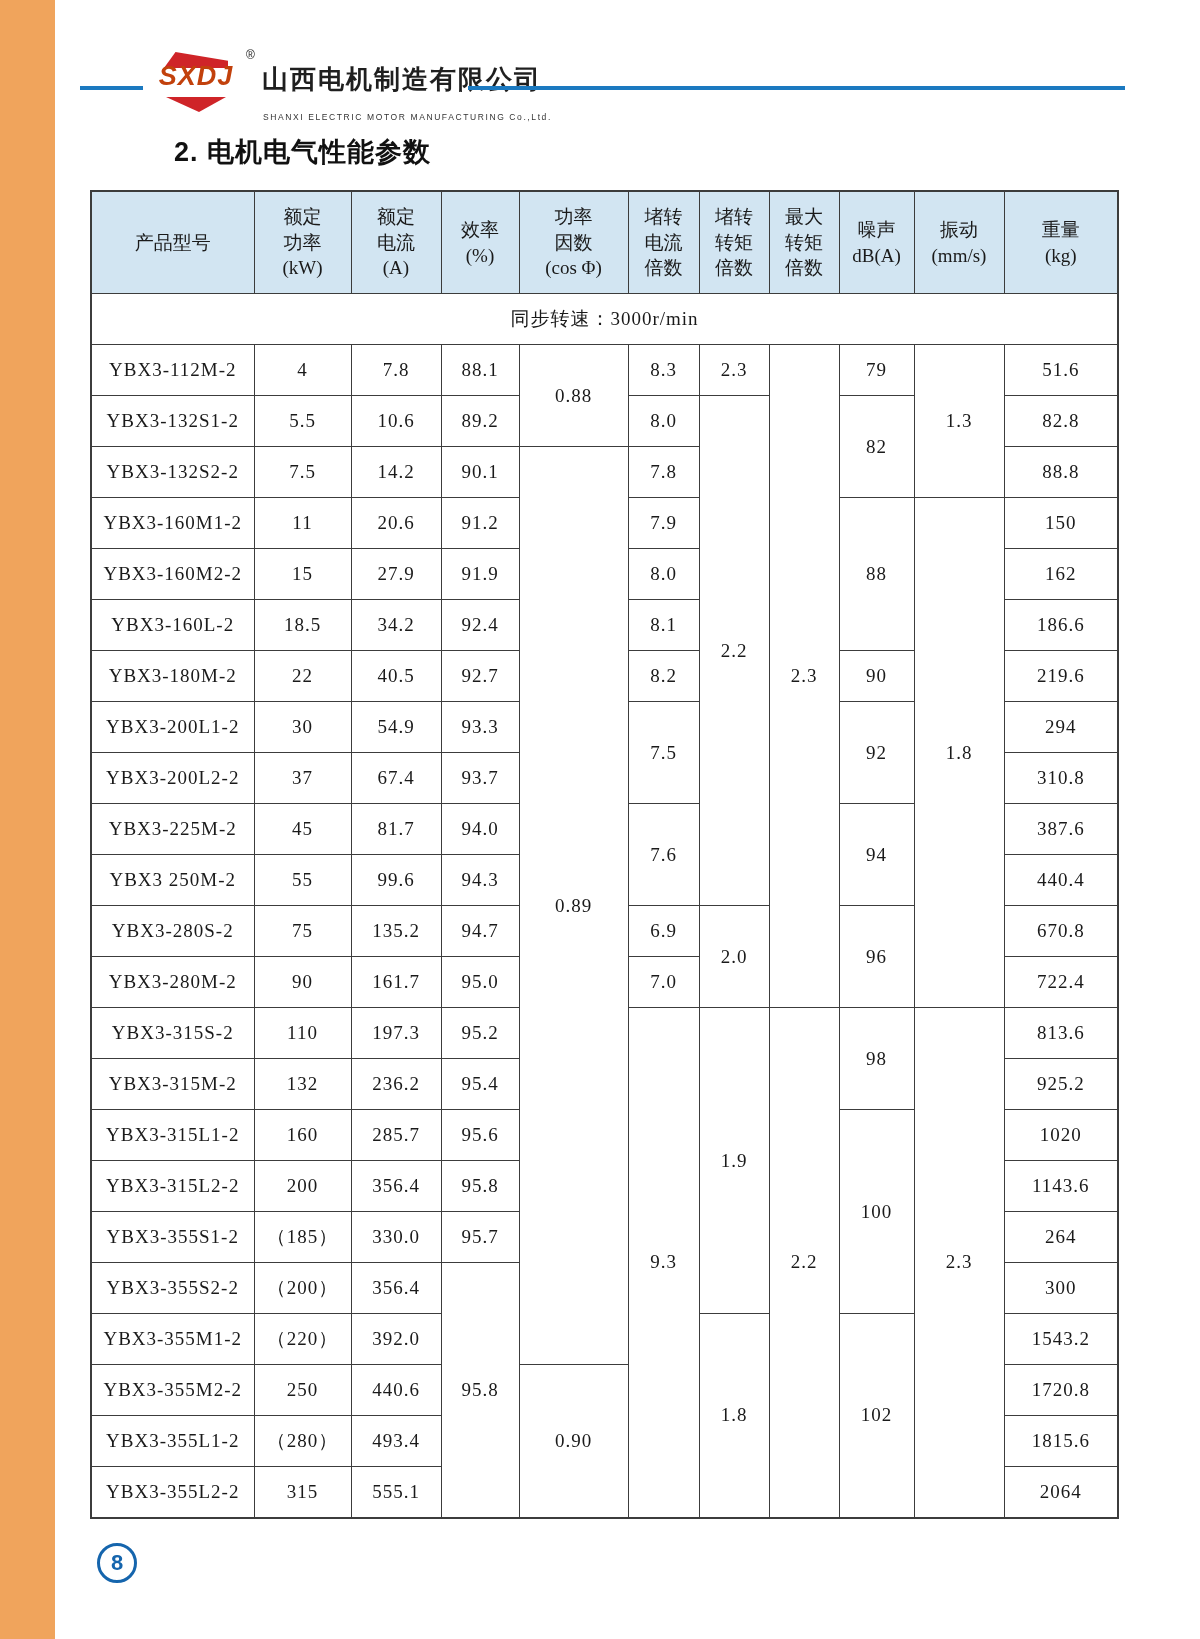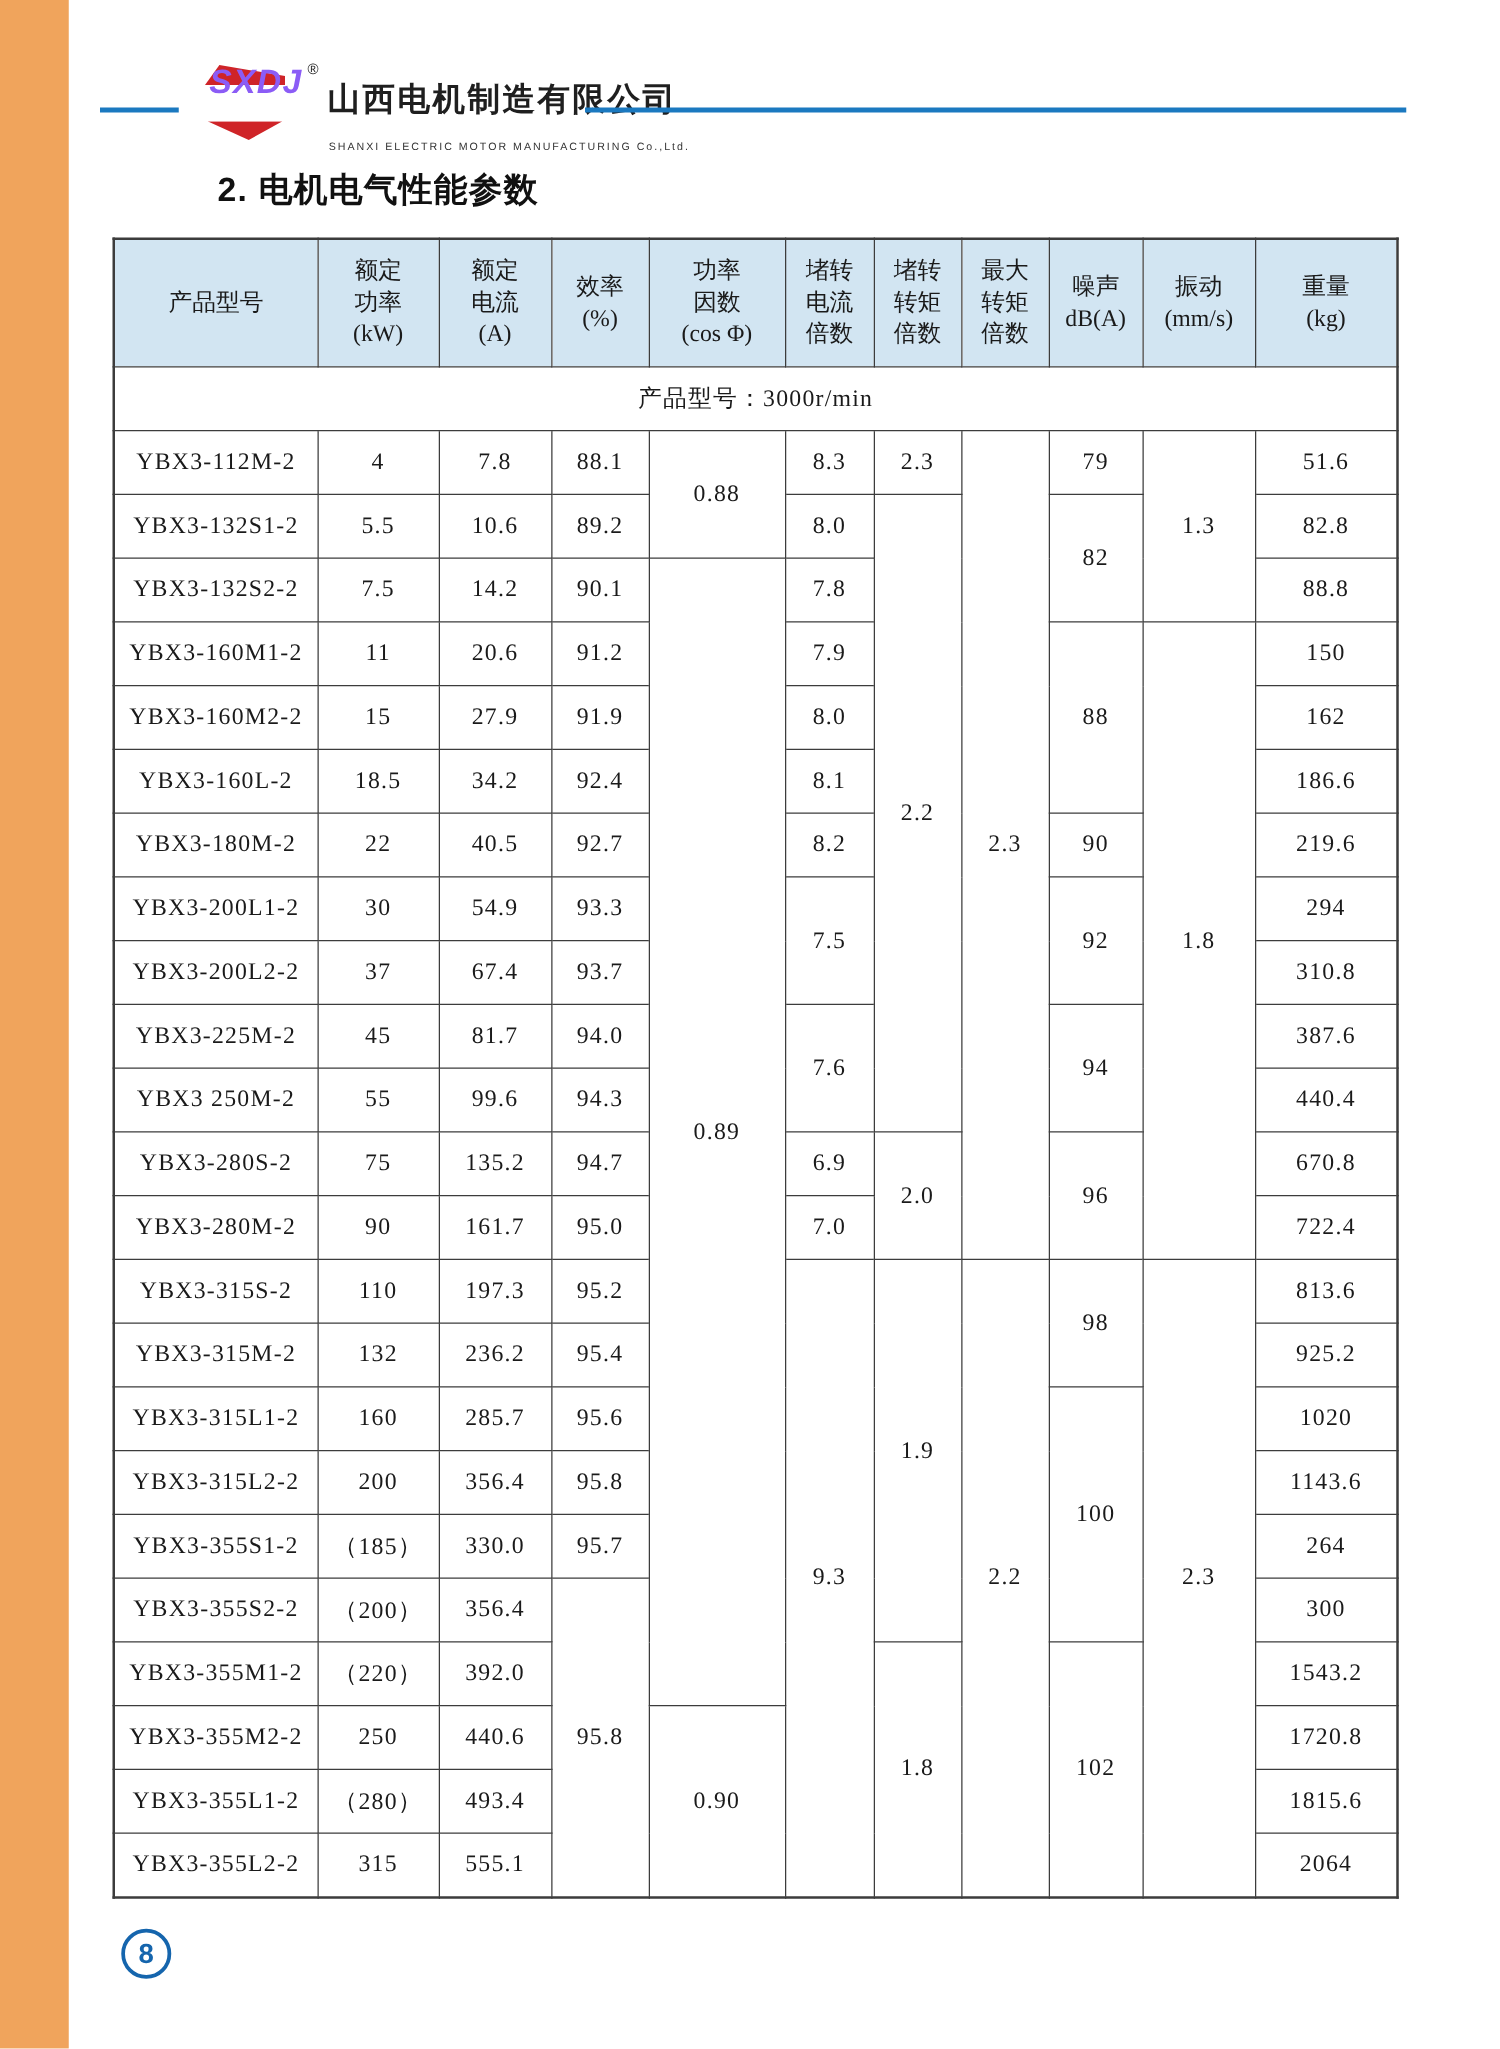--- a/index.html
+++ b/index.html
@@ -8,23 +8,23 @@
   
   #stripe{position:absolute;left:0;top:0;width:55px;height:1639px;background:#f0a45c;}
   
   #brand{position:absolute;left:0;top:0;width:1200px;height:130px;}
   .blue-rule{position:absolute;top:86px;height:4px;background:#1b79c0;}
   #rule-left{left:80px;width:63px;}
   #rule-right{left:468px;width:657px;}
   #logo{position:absolute;left:150px;top:52px;width:92px;height:62px;}
   #logo .bar-top{position:absolute;left:14px;top:0;width:64px;height:16px;background:#cf2428;
                  clip-path:polygon(0 100%,18% 0,100% 55%,100% 100%);}
-  #logo .sxdj{position:absolute;left:0;top:0;width:92px;text-align:right;
+  #logo .sxdj{position:absolute;left:0;top:11px;width:92px;text-align:center;
               font-family:"Liberation Sans",sans-serif;font-weight:bold;font-style:italic;
-              font-size:27px;line-height:27px;color:#8b5cf6;letter-spacing:1px;}
+              font-size:27px;line-height:27px;color:#c2410c;letter-spacing:1px;}
   #logo .tri-bottom{position:absolute;left:16px;top:45px;width:60px;height:15px;background:#cf2428;
                     clip-path:polygon(0 0,100% 0,55% 100%);}
   #reg{position:absolute;left:246px;top:48px;font-size:12px;color:#222;
        font-family:"Liberation Sans",sans-serif;}
   #company-cn{position:absolute;left:262px;top:62px;font-size:26px;font-weight:bold;
               letter-spacing:2px;color:#1f1f1f;font-family:Liberation Serif, serif;}
   #company-en{position:absolute;left:263px;top:96px;font-size:8.5px;letter-spacing:1.6px;
               color:#333;font-family:"Liberation Sans",sans-serif;margin-top:16px;}
   
   #section-title{position:absolute;left:150px;top:134px;font-size:27px;font-weight:bold;
@@ -129,21 +129,21 @@
             <div>(mm/s)</div>
           </th>
           <th>
             <div>重量</div>
             <div>(kg)</div>
           </th>
         </tr>
     </thead>
     <tbody>
       <tr id="sync-row">
-        <td colspan="11">产品型号：3000r/min</td>
+        <td colspan="11">同步转速：3000r/min</td>
       </tr>
     </tbody>
     <tbody id="spec-tbody">
         <tr>
           <td class="model-cell">YBX3-112M-2</td>
           <td>4</td>
           <td>7.8</td>
           <td>88.1</td>
           <td rowspan="2">0.88</td>
           <td>8.3</td>

